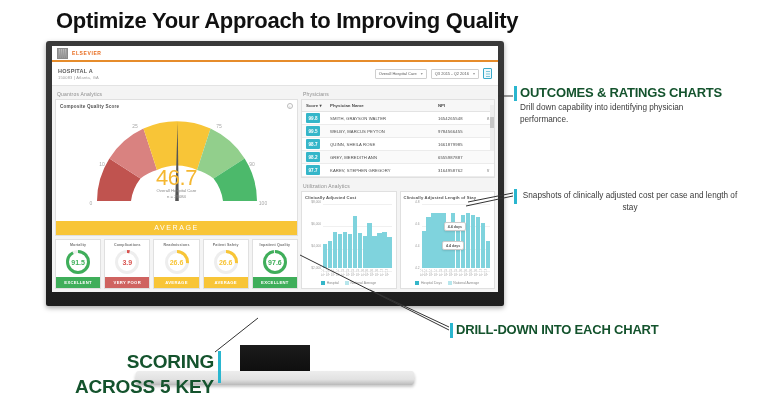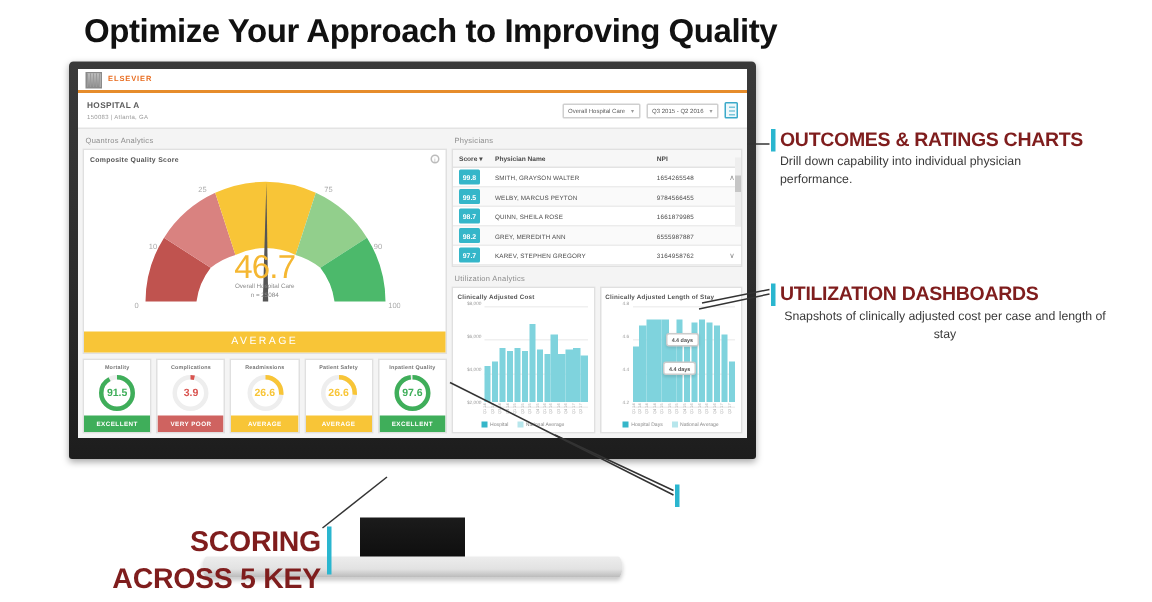--- a/index.html
+++ b/index.html
@@ -183,21 +183,21 @@
   .sw { width:4px; height:4px; }
   .sw.a { background:#35b6c9; } .sw.b { background:#b7e6ec; }
   .tip {
     position:absolute; background:#fff; border:1px solid #cccccc; border-radius:2px;
     font-size:3.6px; font-weight:bold; color:#555; padding:1.5px 3px; white-space:nowrap;
     box-shadow:0 1px 2px rgba(0,0,0,.12);
   }
 
   
   .callout { position:absolute; }
-  .co-title { font-size:13px; font-weight:bold; color:#7f1d1d; letter-spacing:-0.2px; white-space:nowrap; }
+  .co-title { font-size:13px; font-weight:bold; color:#14532d; letter-spacing:-0.2px; white-space:nowrap; }
   .co-body { font-size:8.2px; color:#3a3a3a; line-height:1.42; margin-top:2px; }
   .tick { position:absolute; width:3px; background:#2ab6cf; }
   #co1 { left:520px; top:85px; }
   #co2 { left:520px; top:188px; }
   #co3 { left:456px; top:322px; }
   #co4 { left:56px; top:349px; text-align:right; width:158px; }
   #co4 .co-title { font-size:19px; line-height:1.32; white-space:normal; }
 </style>
 </head>
 <body>
@@ -522,31 +522,31 @@
     </div>
   </div>
 
   <div id="stand-neck"></div>
   <div id="stand-base"></div>
 </div>
 
 <div class="callout" id="co1">
   <div class="tick" style="left:-6px; top:1px; height:15px;"></div>
   <div class="co-title">OUTCOMES &amp; RATINGS CHARTS</div>
-  <div class="co-body" style="width:210px;">Drill down capability into individual physician performance.</div>
+  <div class="co-body" style="width:210px;">Drill down capability into identifying physician performance.</div>
 </div>
 
 <div class="callout" id="co2">
   <div class="tick" style="left:-6px; top:1px; height:15px;"></div>
-  <div class="co-title">UTILIZATION DASHBOARDS</div>
   <div class="co-body" style="width:220px;text-align:center;">Snapshots of clinically adjusted cost per case and length of stay</div>
 </div>
 
 <div class="callout" id="co3">
   <div class="tick" style="left:-6px; top:1px; height:15px;"></div>
+  <div class="co-title">DRILL-DOWN INTO EACH CHART</div>
 </div>
 
 <div class="callout" id="co4">
   <div class="tick" style="right:-7px; top:2px; height:32px;"></div>
   <div class="co-title">SCORING ACROSS 5 KEY INDICATORS</div>
 </div>
 
 <svg style="position:absolute; left:0; top:0; width:768px; height:401px; pointer-events:none;">
   <line x1="498" y1="96" x2="513" y2="96" stroke="#333" stroke-width="1"></line>
   <line x1="466" y1="206" x2="513" y2="196" stroke="#333" stroke-width="1"></line>

